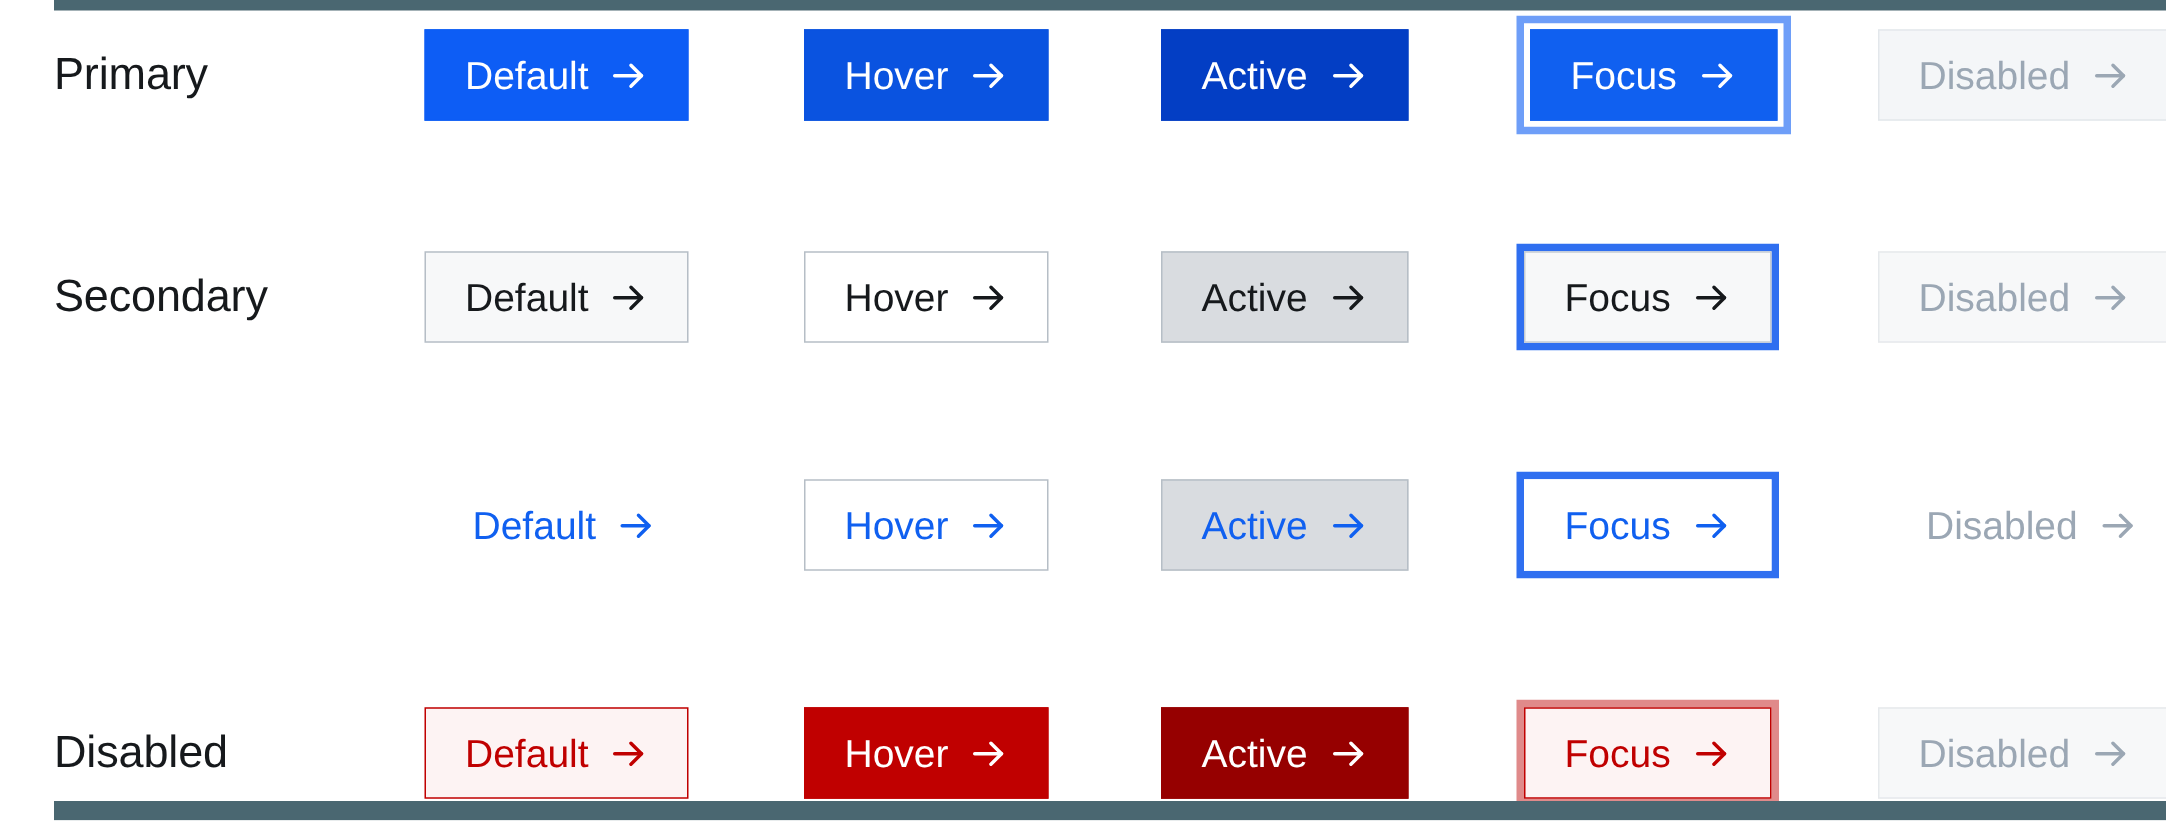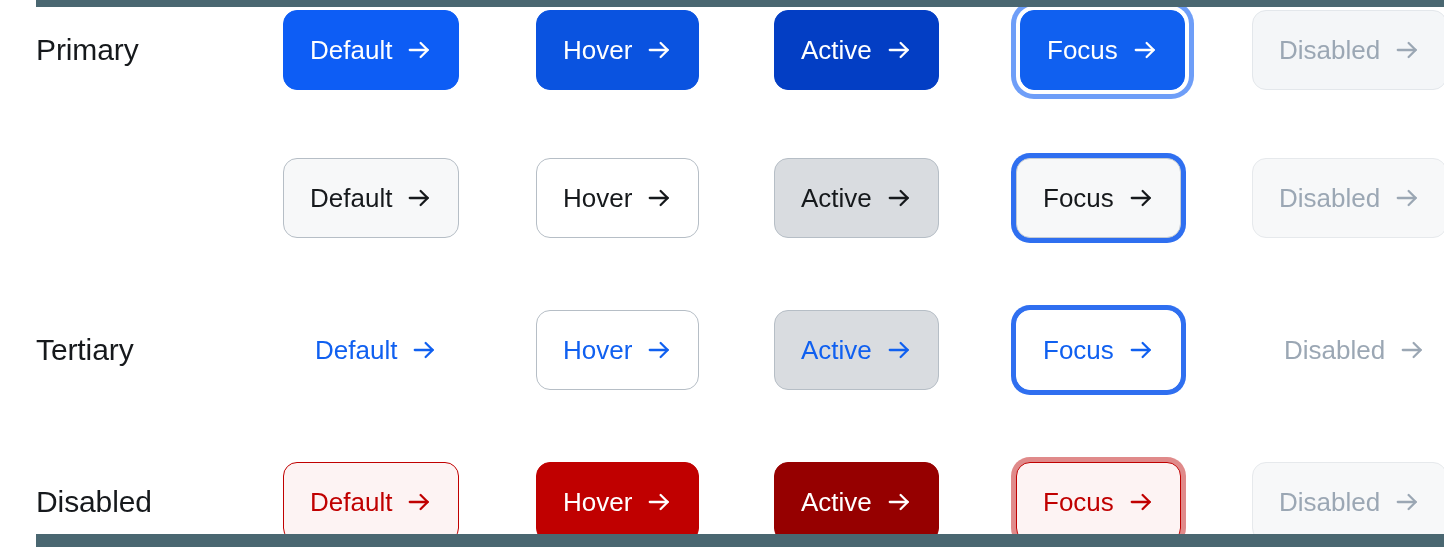--- a/index.html
+++ b/index.html
@@ -63,23 +63,23 @@
     transform: translateY(-50%);
   }
 
   
   .btn {
     position: relative;
     display: inline-flex;
     align-items: center;
     gap: 14px;
     box-sizing: border-box;
-    height: 80px;
+    height: 61px;
     padding: 0 26px;
-    border-radius: 14px;
+    border-radius: 0;
     border: 1px solid transparent;
     font-size: 26px;
     font-family: "Liberation Sans", sans-serif;
     line-height: 1;
     white-space: nowrap;
     background: transparent;
     color: #16191c;
   }
   .btn .label { display: inline-block; }
   .btn .arrow-icon {
@@ -202,20 +202,21 @@
             <svg width="26" height="26" viewBox="0 0 24 24" fill="none" stroke="currentColor" stroke-width="2.1" stroke-linecap="round" stroke-linejoin="round">
                 <line x1="3.5" y1="12" x2="20" y2="12"></line>
                 <polyline points="13.5,5.5 20,12 13.5,18.5"></polyline>
               </svg>
           </span>
         </button>
       </div>
     </div>
 
     <div class="row" style="top:122px;">
+      <div class="row-label">Secondary</div>
 
       <div class="cell" style="left:247px;">
         <button class="btn secondary-default">
           <span class="label">Default</span>
           <span class="arrow-icon">
             <svg width="26" height="26" viewBox="0 0 24 24" fill="none" stroke="currentColor" stroke-width="2.1" stroke-linecap="round" stroke-linejoin="round">
                 <line x1="3.5" y1="12" x2="20" y2="12"></line>
                 <polyline points="13.5,5.5 20,12 13.5,18.5"></polyline>
               </svg>
           </span>
@@ -265,21 +266,20 @@
             <svg width="26" height="26" viewBox="0 0 24 24" fill="none" stroke="currentColor" stroke-width="2.1" stroke-linecap="round" stroke-linejoin="round">
                 <line x1="3.5" y1="12" x2="20" y2="12"></line>
                 <polyline points="13.5,5.5 20,12 13.5,18.5"></polyline>
               </svg>
           </span>
         </button>
       </div>
     </div>
 
     <div class="row" style="top:274px;">
-      <div class="row-label">Tertiary</div>
 
       <div class="cell" style="left:252px;">
         <button class="btn tertiary-default">
           <span class="label">Default</span>
           <span class="arrow-icon">
             <svg width="26" height="26" viewBox="0 0 24 24" fill="none" stroke="currentColor" stroke-width="2.1" stroke-linecap="round" stroke-linejoin="round">
                 <line x1="3.5" y1="12" x2="20" y2="12"></line>
                 <polyline points="13.5,5.5 20,12 13.5,18.5"></polyline>
               </svg>
           </span>

